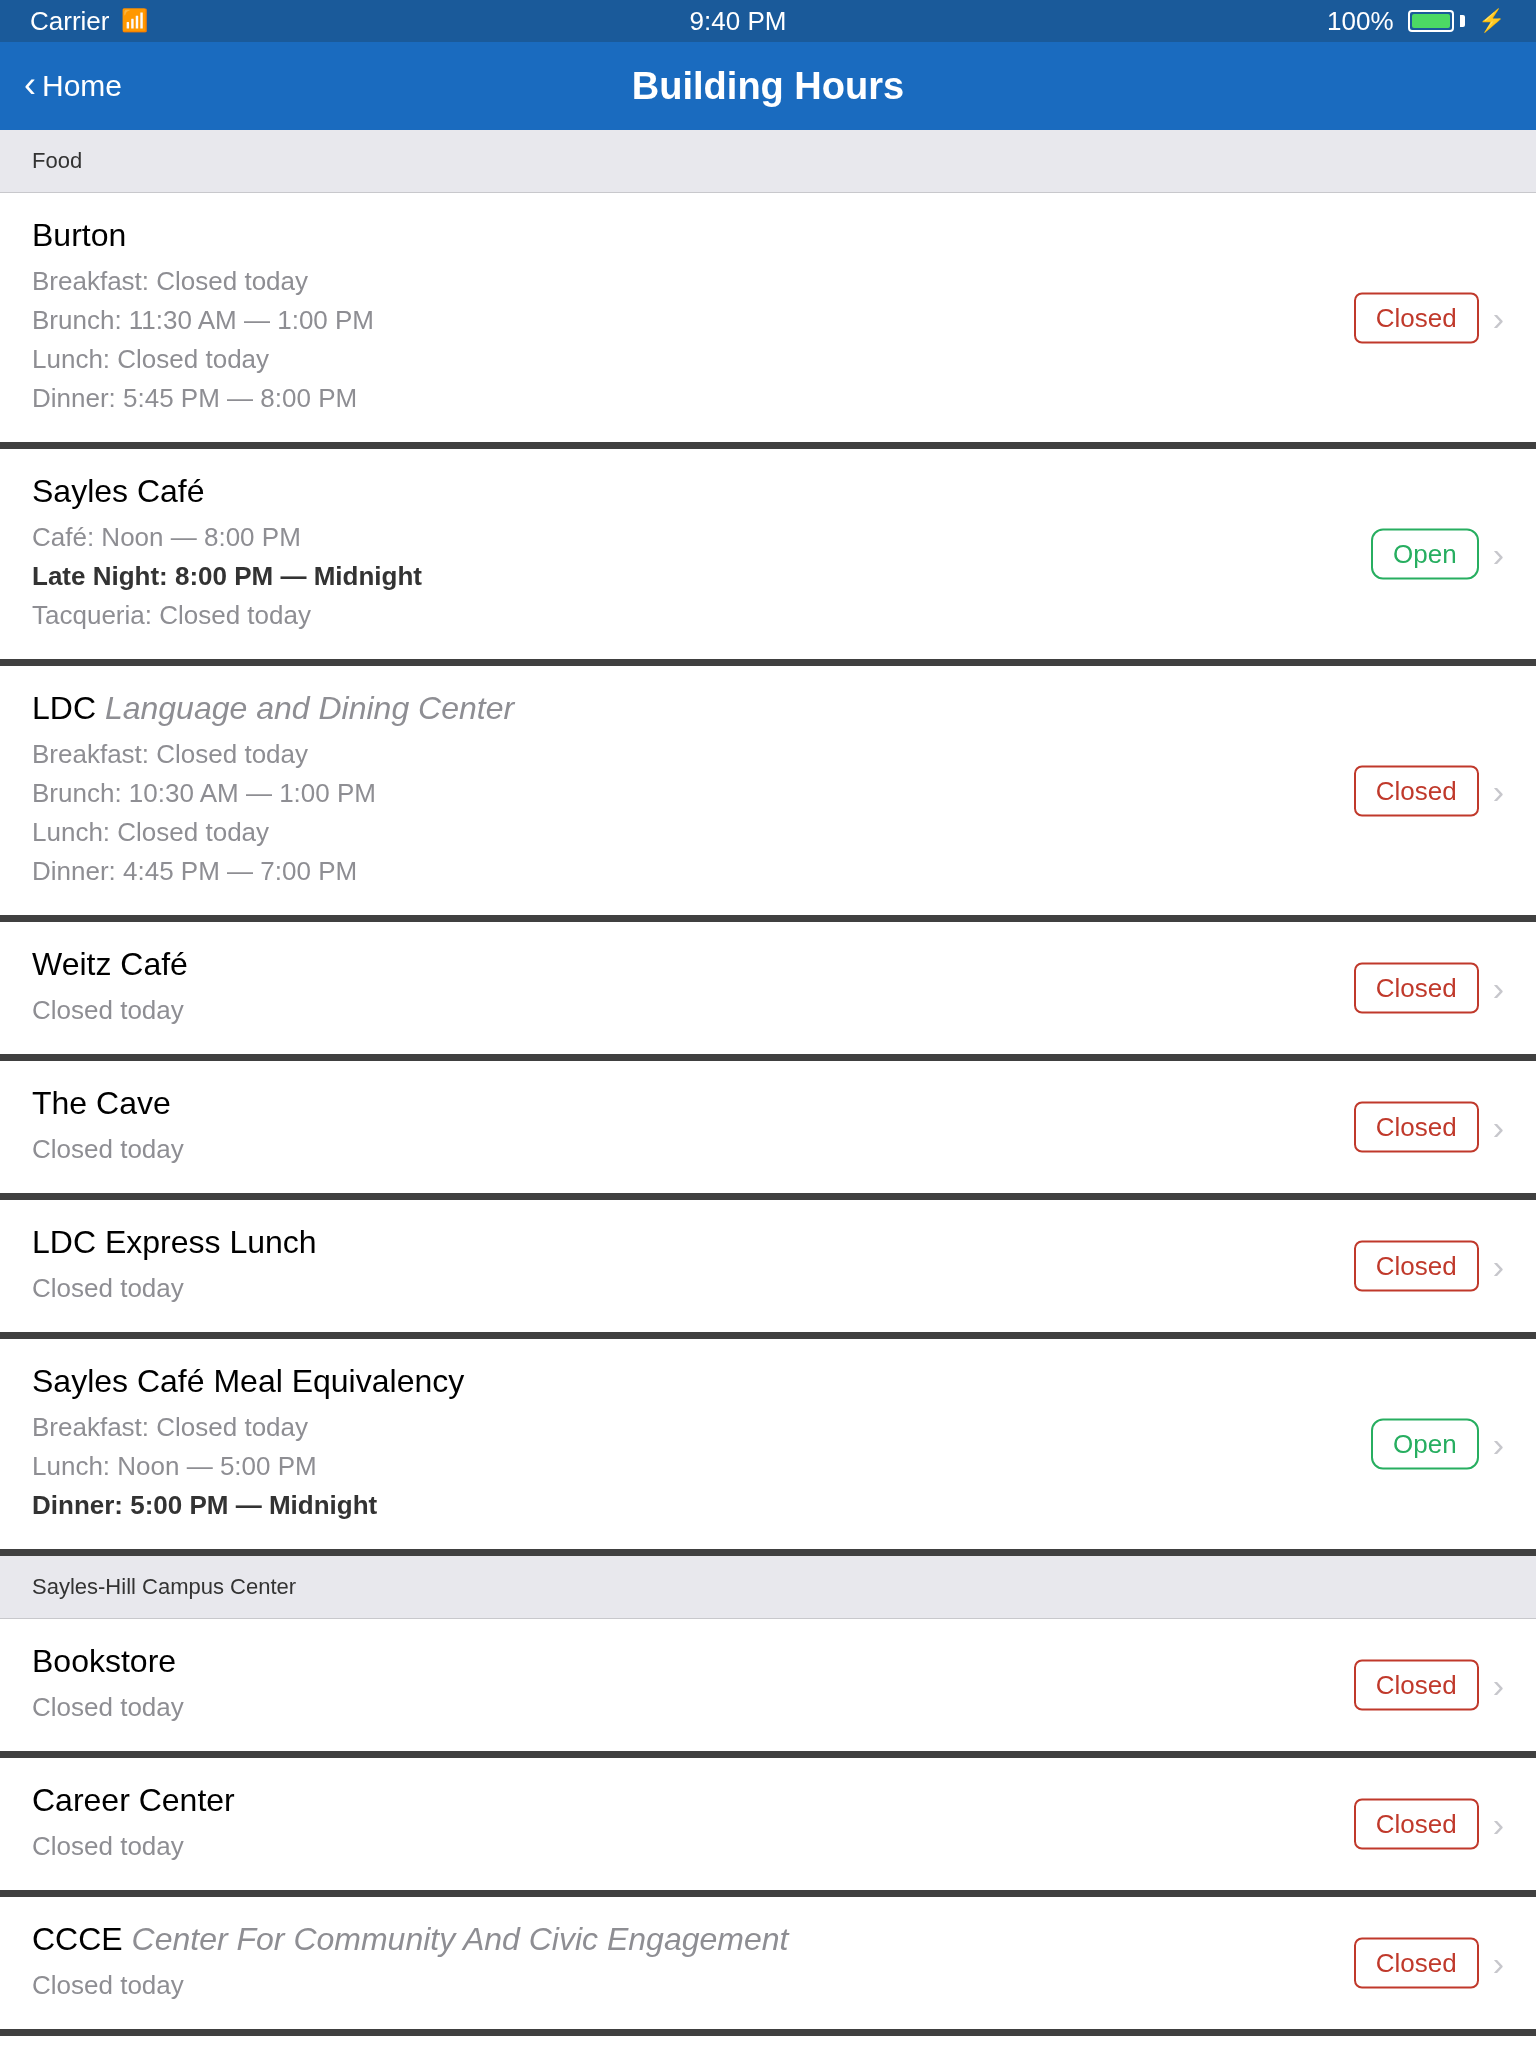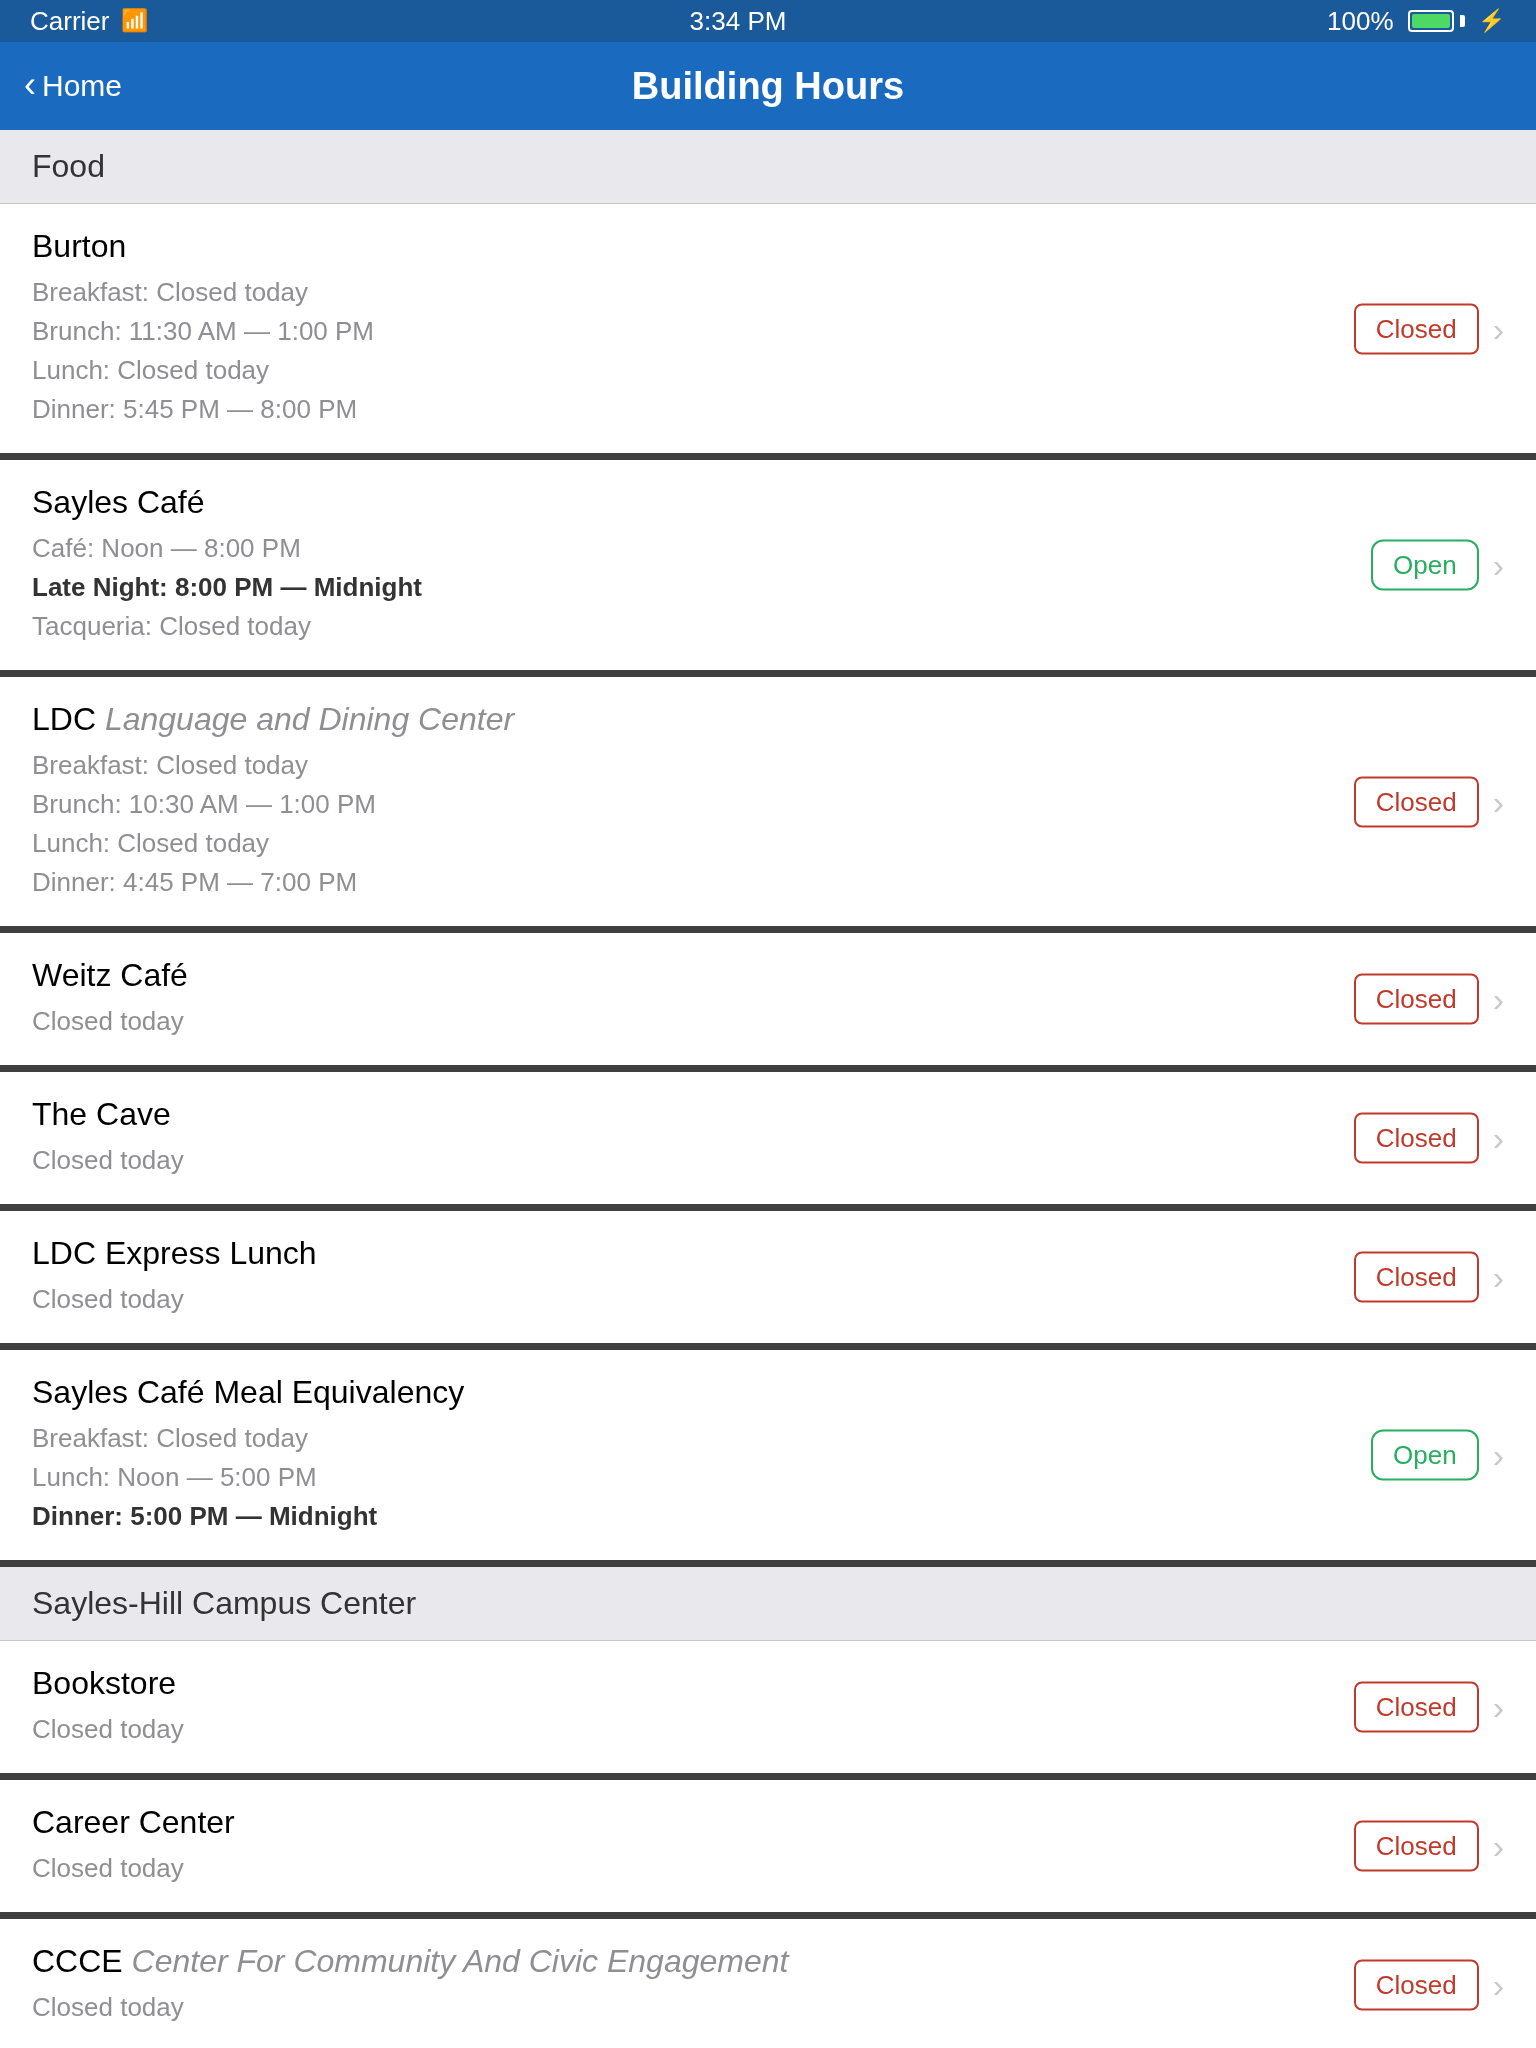--- a/index.html
+++ b/index.html
@@ -73,21 +73,21 @@
       font-size: 36px;
       font-weight: 300;
       line-height: 1;
       margin-top: -2px;
     }
 
     
     .section-header {
       background: #e8e8ed;
       padding: 18px 32px;
-      font-size: 32px;
+      font-size: 22px;
       color: #333;
       font-weight: 400;
       border-bottom: 1px solid #c8c8cc;
     }
 
     
     .list-item {
       background: white;
       padding: 24px 32px;
       border-bottom: 7px solid #404040;
@@ -163,21 +163,21 @@
     }
   </style>
 </head>
 <body>
 
 <div class="status-bar">
   <div class="status-bar-left">
     <span>Carrier</span>
     <span class="wifi-icon">📶</span>
   </div>
-  <span>3:34 PM</span>
+  <span>9:40 PM</span>
   <div class="status-bar-right">
     <span>100%</span>
     <div class="battery-icon">
       <div class="battery-body">
         <div class="battery-fill"></div>
       </div>
       <div class="battery-tip"></div>
     </div>
     <span style="font-size:22px;">⚡</span>
   </div>

